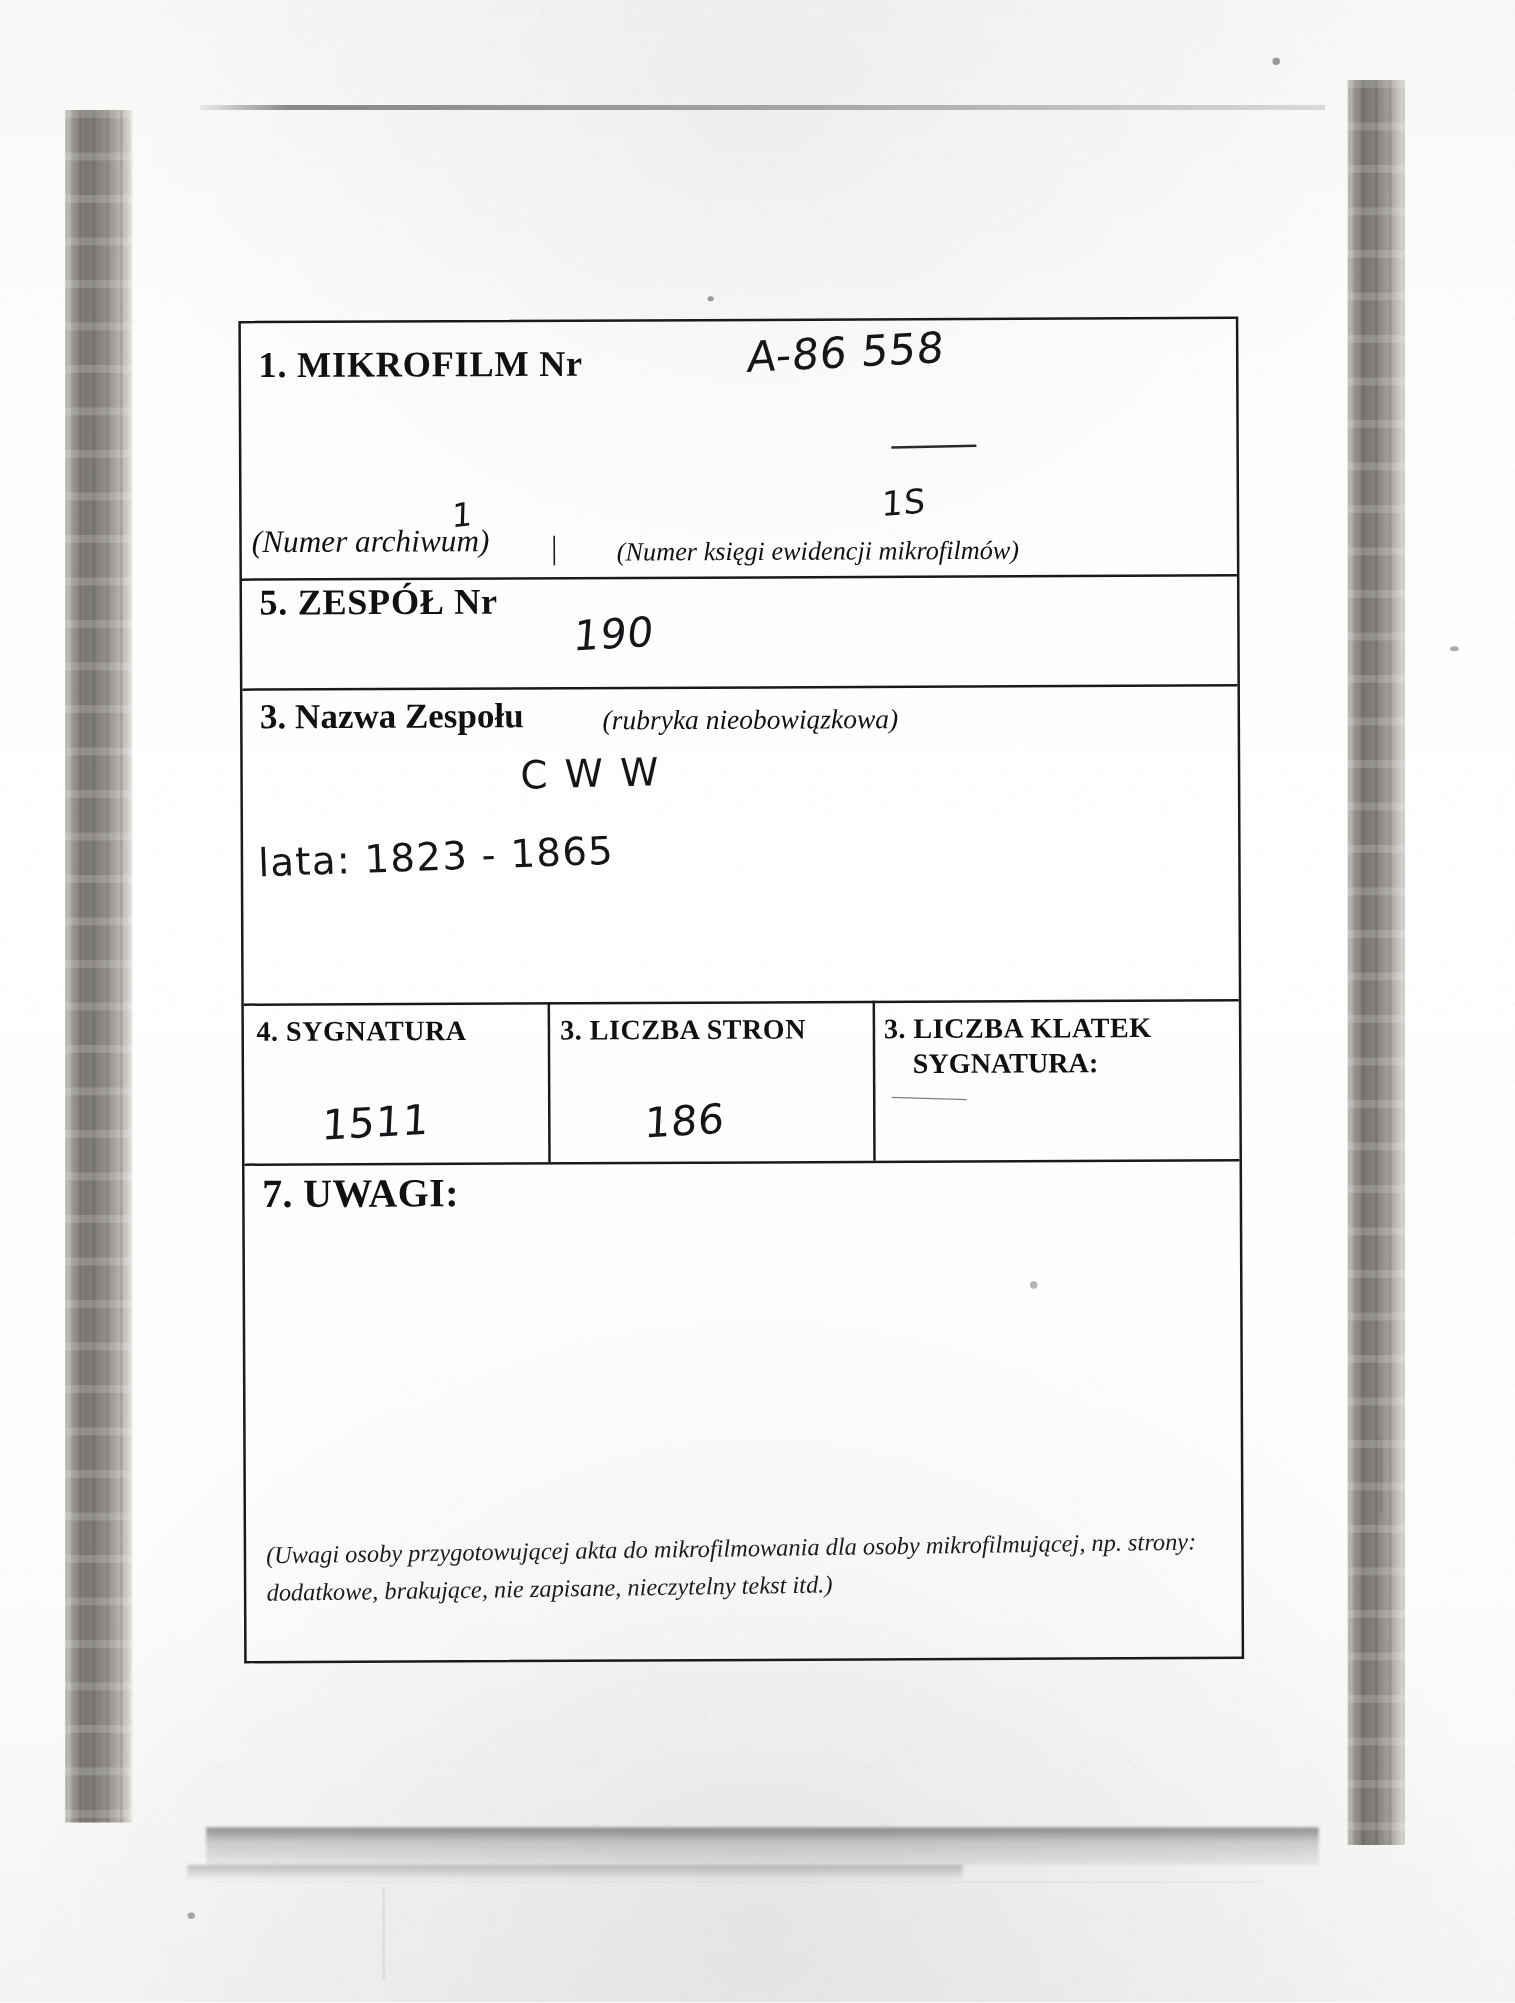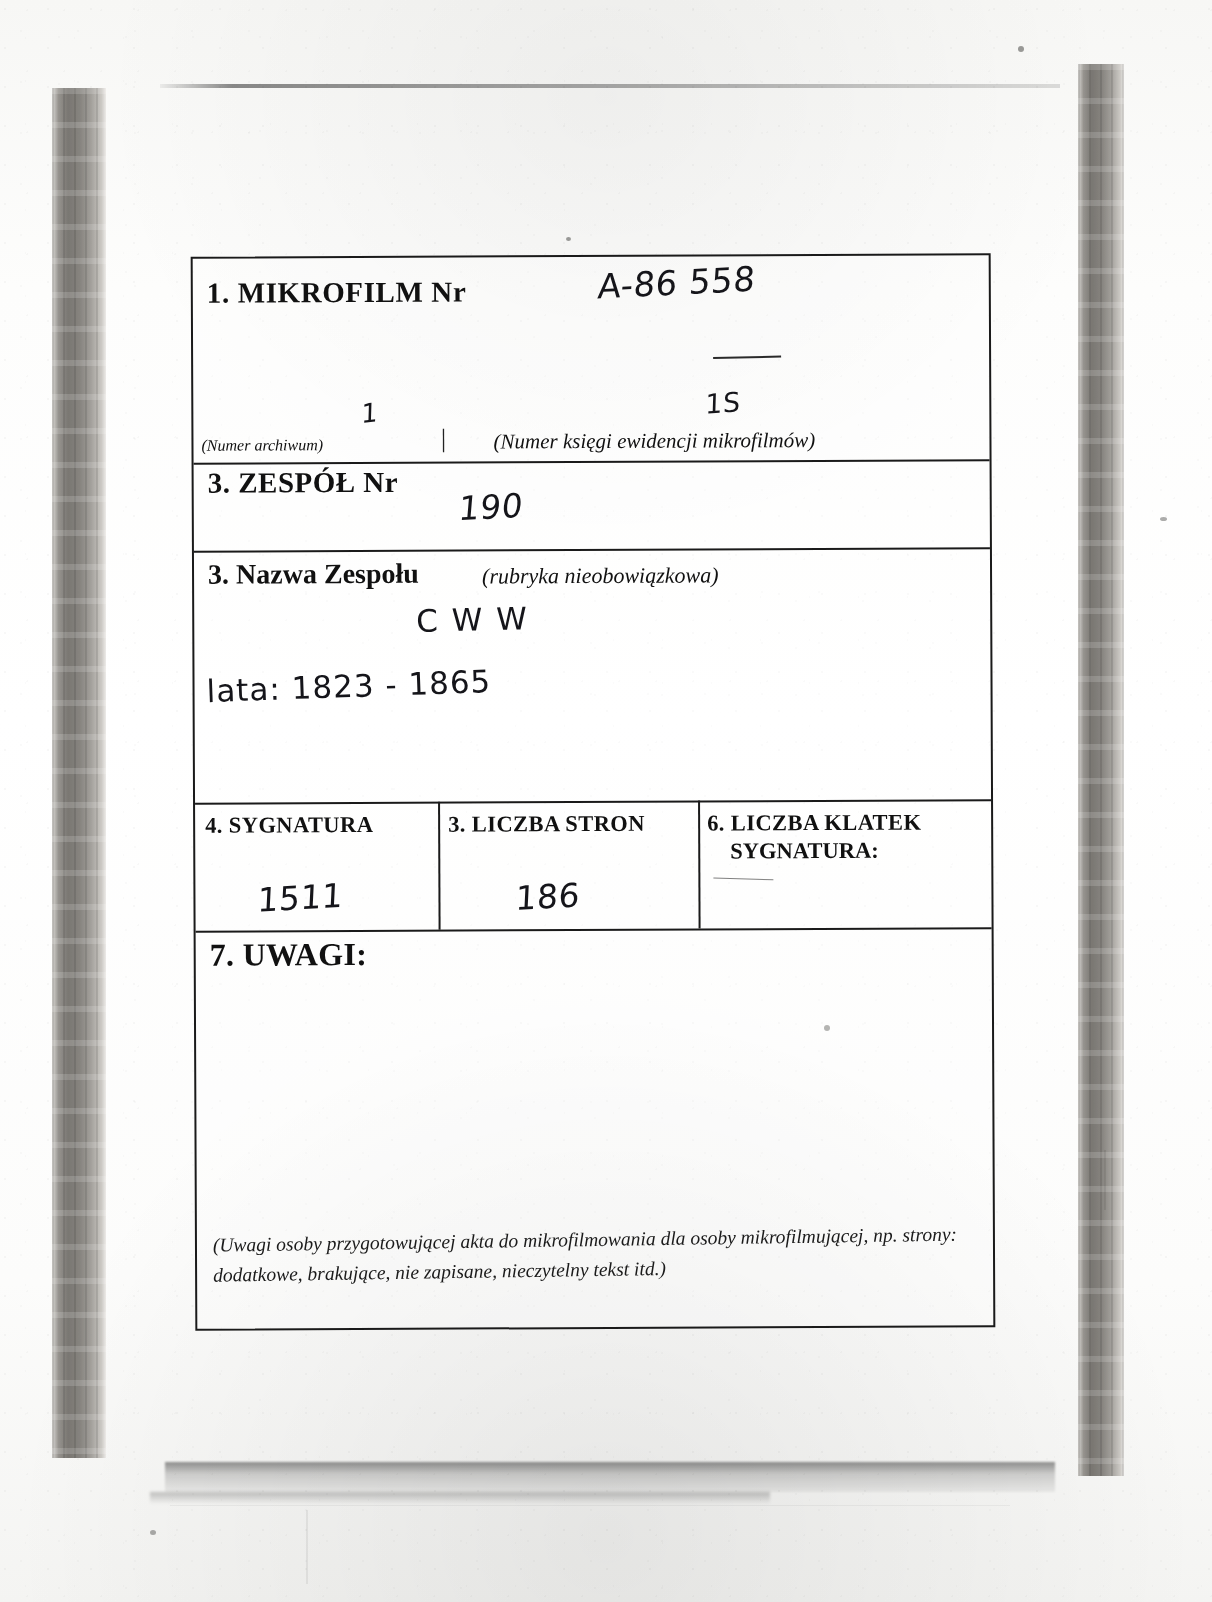--- a/index.html
+++ b/index.html
@@ -145,22 +145,22 @@
   }
   #val-ksiega {
     position: absolute; left: 512px; top: 131px;
     font-size: 27px; transform: rotate(-4deg) skewX(-6deg);
   }
   #val-archiwum {
     position: absolute; left: 168px; top: 140px;
     font-size: 26px; transform: rotate(-6deg) skewX(-8deg);
   }
   #lbl-archiwum {
-    position: absolute; left: 8px; top: 178px;
-    font-size: 16px;
+    position: absolute; left: 8px; top: 162px;
+    font-size: 25px;
   }
   #lbl-ksiega {
     position: absolute; left: 300px; top: 172px;
     font-size: 21px;
   }
   #sep-pipe {
     position: absolute; left: 246px; top: 166px;
     font-size: 26px; color:#222;
   }
 
@@ -272,21 +272,21 @@
       <div class="printed-ital" id="lbl-archiwum">(Numer archiwum)</div>
 
       <div class="printed-ital" id="sep-pipe">|</div>
 
       <div class="printed-ital" id="lbl-ksiega">(Numer księgi ewidencji mikrofilmów)</div>
 
       <div class="hline" style="top:204px;"></div>
     </div>
 
     <div class="row" style="height:88px;">
-      <div class="printed" id="lbl-zespol">3. ZESPÓŁ  Nr</div>
+      <div class="printed" id="lbl-zespol">5. ZESPÓŁ  Nr</div>
 
       <div class="hand" id="val-zespol">190</div>
 
       <div class="hline" style="top:88px;"></div>
     </div>
 
     <div class="row" style="height:252px;">
       <div class="printed" id="lbl-nazwa">3. Nazwa Zespołu</div>
 
       <div class="printed-ital" id="lbl-nazwa-sub">(rubryka nieobowiązkowa)</div>
@@ -296,21 +296,21 @@
       <div class="hand" id="val-lata">lata: 1823 - 1865</div>
 
       <div class="hline" style="top:252px;"></div>
     </div>
 
     <div class="row" style="height:128px;">
       <div class="printed colhdr" id="hdr-syg">4. SYGNATURA</div>
 
       <div class="printed colhdr" id="hdr-str">3. LICZBA STRON</div>
 
-      <div class="printed colhdr" id="hdr-kl">6. LICZBA  KLATEK</div>
+      <div class="printed colhdr" id="hdr-kl">3. LICZBA  KLATEK</div>
 
       <div class="printed" id="hdr-kl2">SYGNATURA:</div>
 
       <div id="dash-6"></div>
 
       <div class="hand" id="val-syg">1511</div>
 
       <div class="hand" id="val-str">186</div>
 
       <div class="vline" style="left:243px;"></div>

